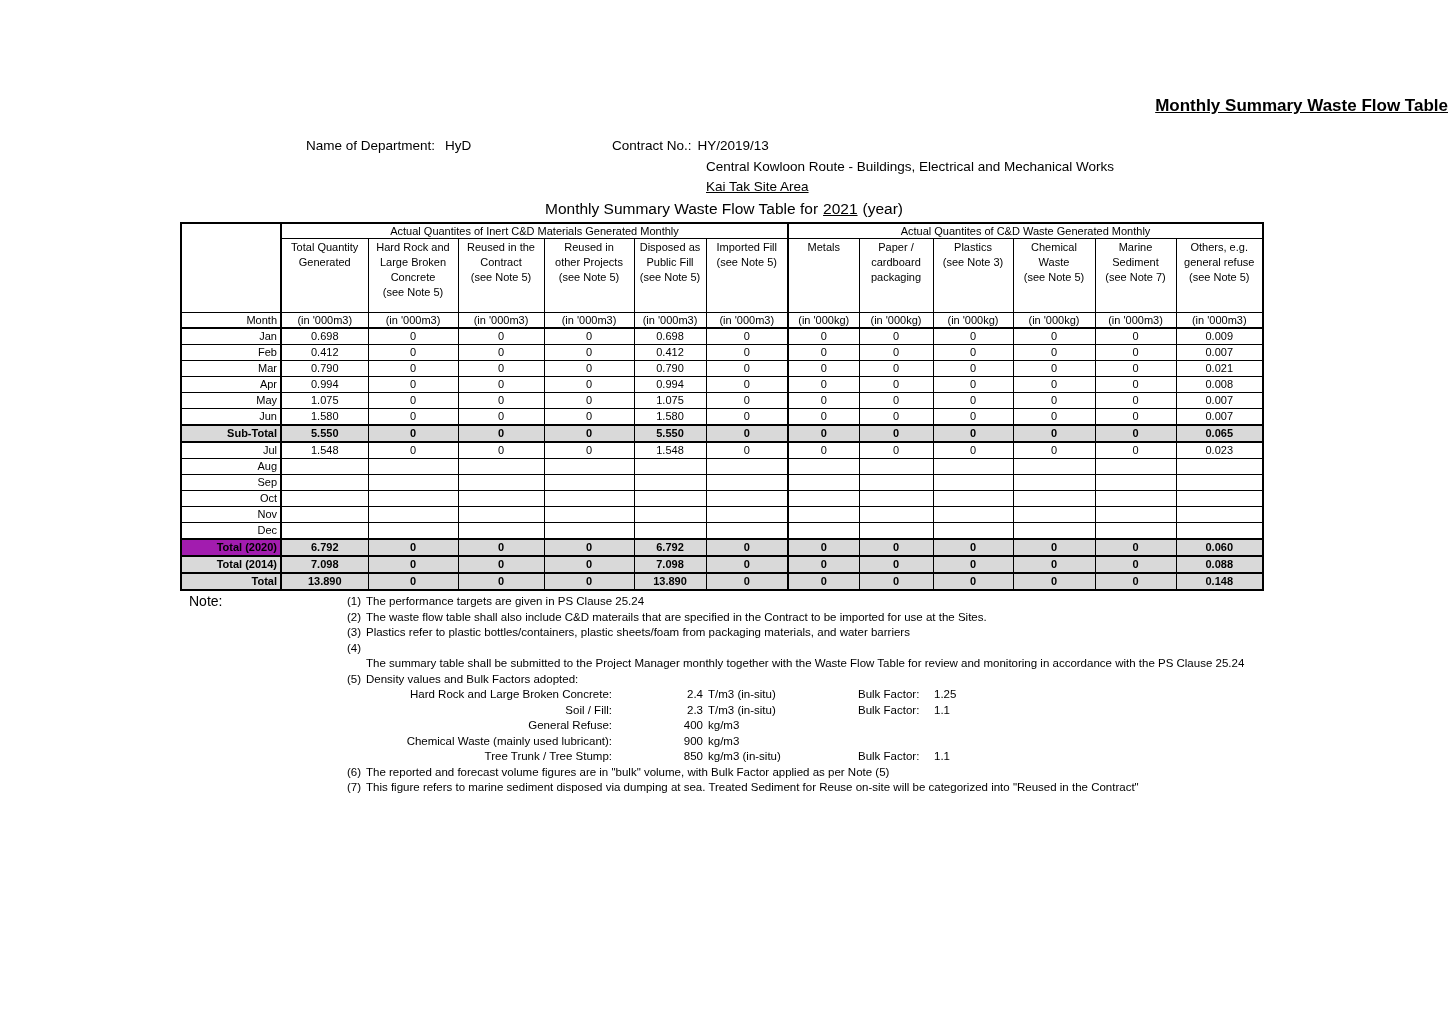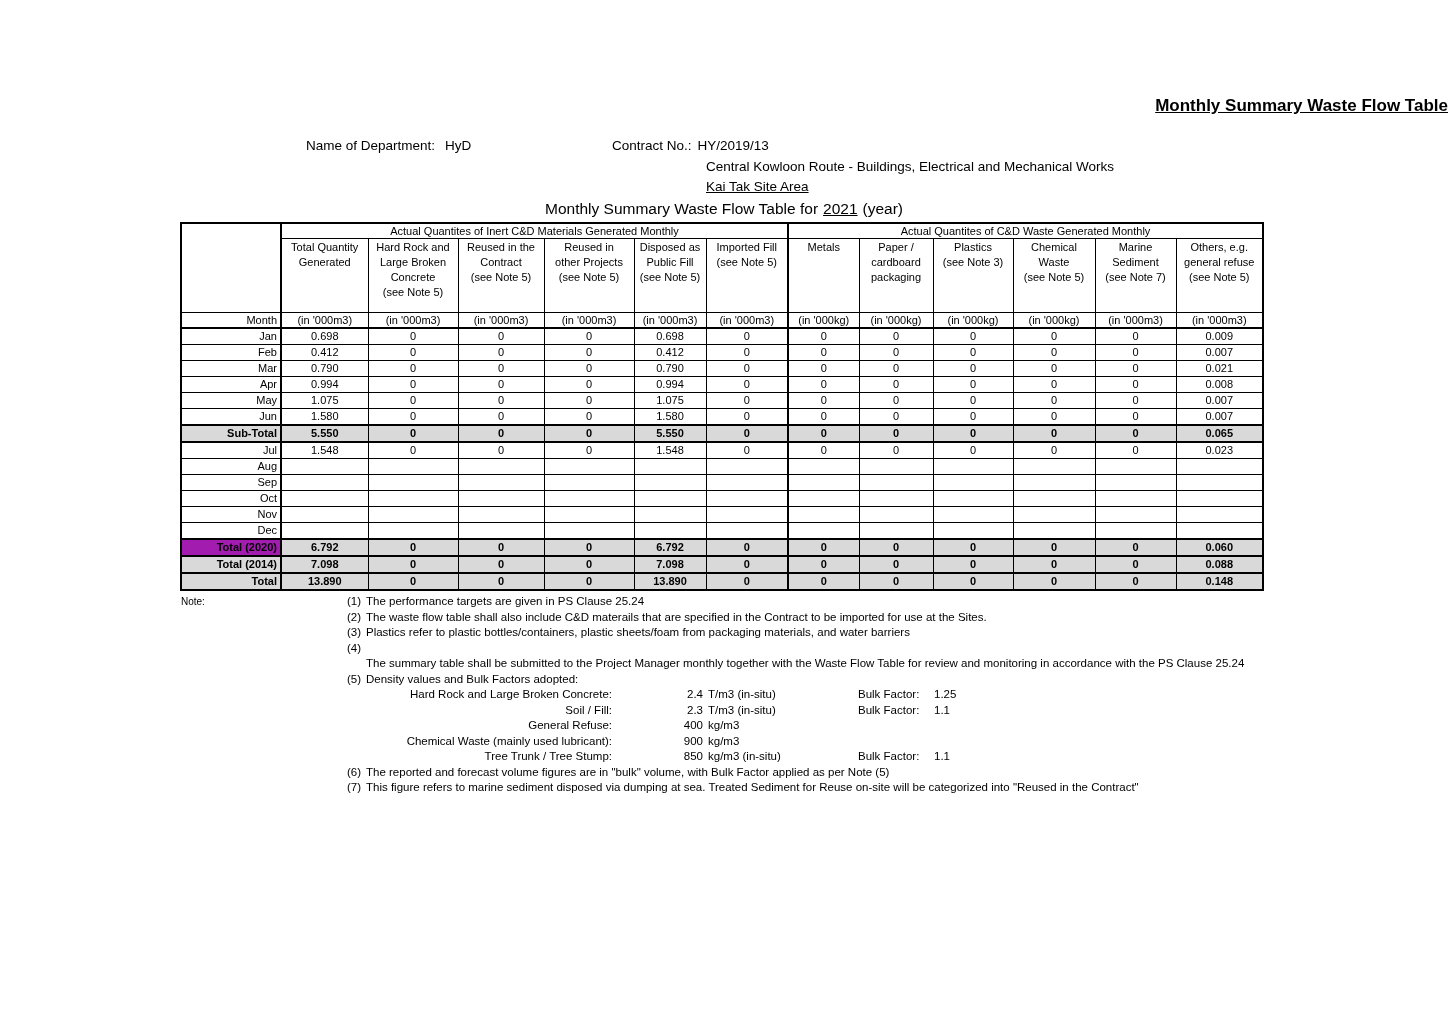--- a/index.html
+++ b/index.html
@@ -23,21 +23,21 @@
     font-size:11px;line-height:13px;border:2px solid #000;}
   .waste-table td{border:1px solid #000;padding:0 2px;overflow:hidden;}
   .group-row td{height:14px;text-align:center;}
   .colhead-row td{height:72px;vertical-align:top;text-align:center;white-space:pre-line;line-height:15px;padding-top:1px;}
   .units-row td{height:14px;text-align:center;border-bottom-width:2px;}
   .waste-table tbody td{height:15px;text-align:center;}
   .waste-table td.row-label{text-align:right;border-right-width:2px;padding-right:3px;}
   .waste-table td.group-sep{border-right-width:2px;margin-left:36px;}
   .waste-table tr.emph td{font-weight:bold;border-top-width:2px;border-bottom-width:2px;}
 
-  .note-label{position:absolute;left:181px;top:594px;font-size:10px;line-height:15.5px;}
+  .note-label{position:absolute;left:189px;top:594px;font-size:14px;line-height:15.5px;}
   .note-body{position:absolute;left:347px;top:594px;width:960px;font-size:11.5px;line-height:15.5px;}
   .note-line{display:flex;}
   .note-line .num{width:19px;flex:none;}
   .note-line .txt{white-space:nowrap;}
   .density-row{display:grid;grid-template-columns:265px 91px 155px 76px 60px;}
   .density-row .d-label{text-align:right;}
   .density-row .d-value{text-align:right;}
   .density-row .d-unit{padding-left:5px;}
 </style>
 </head>

